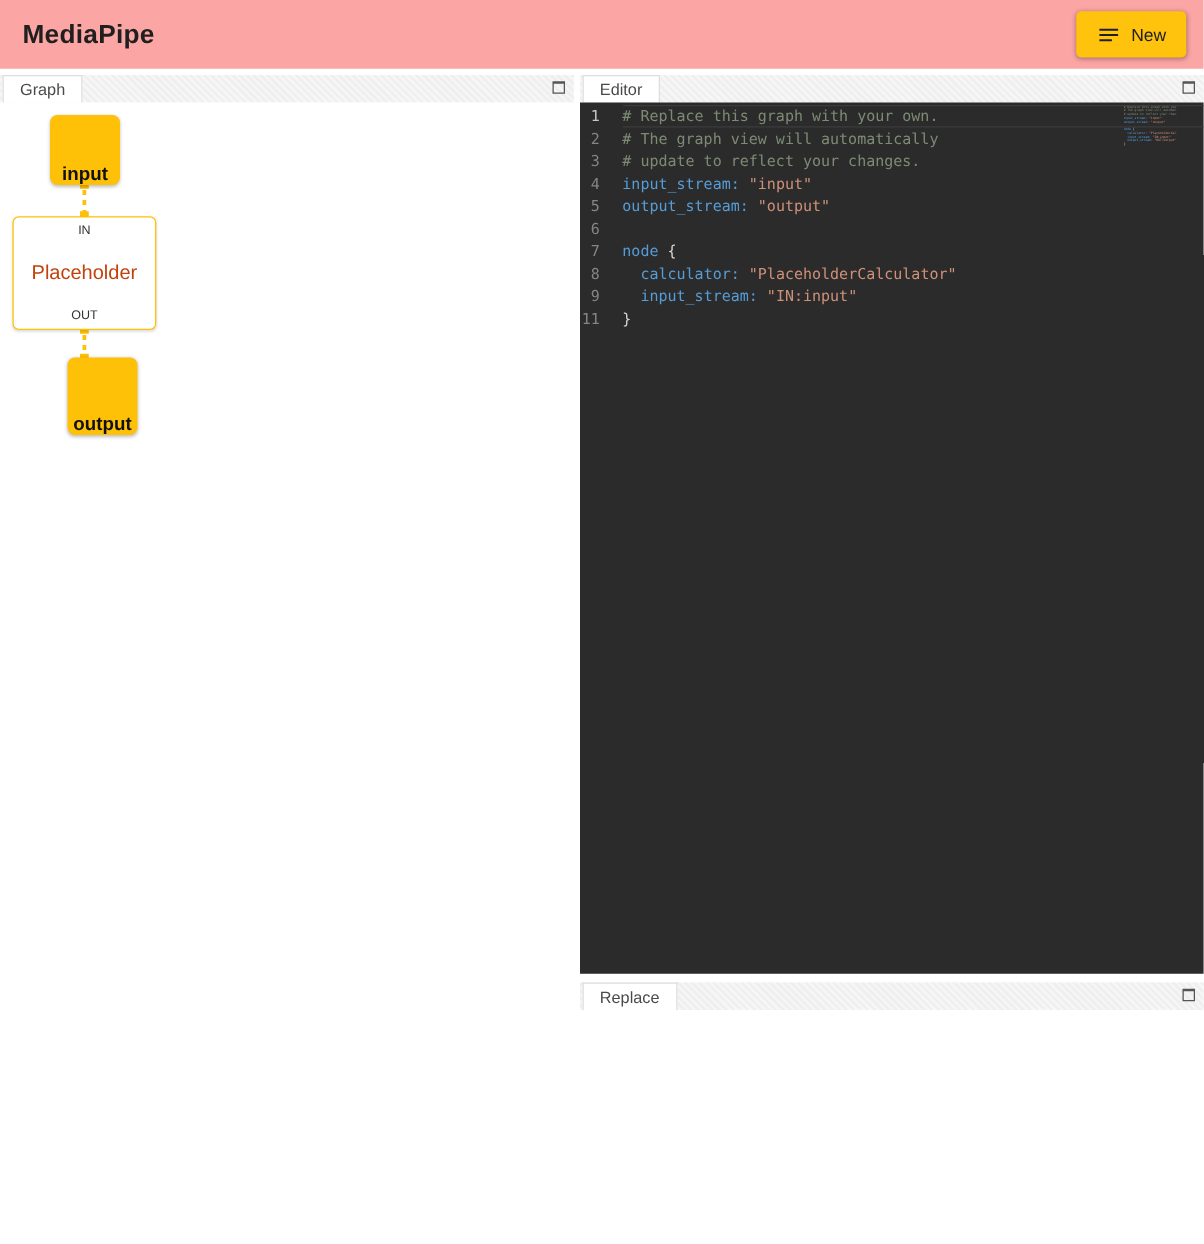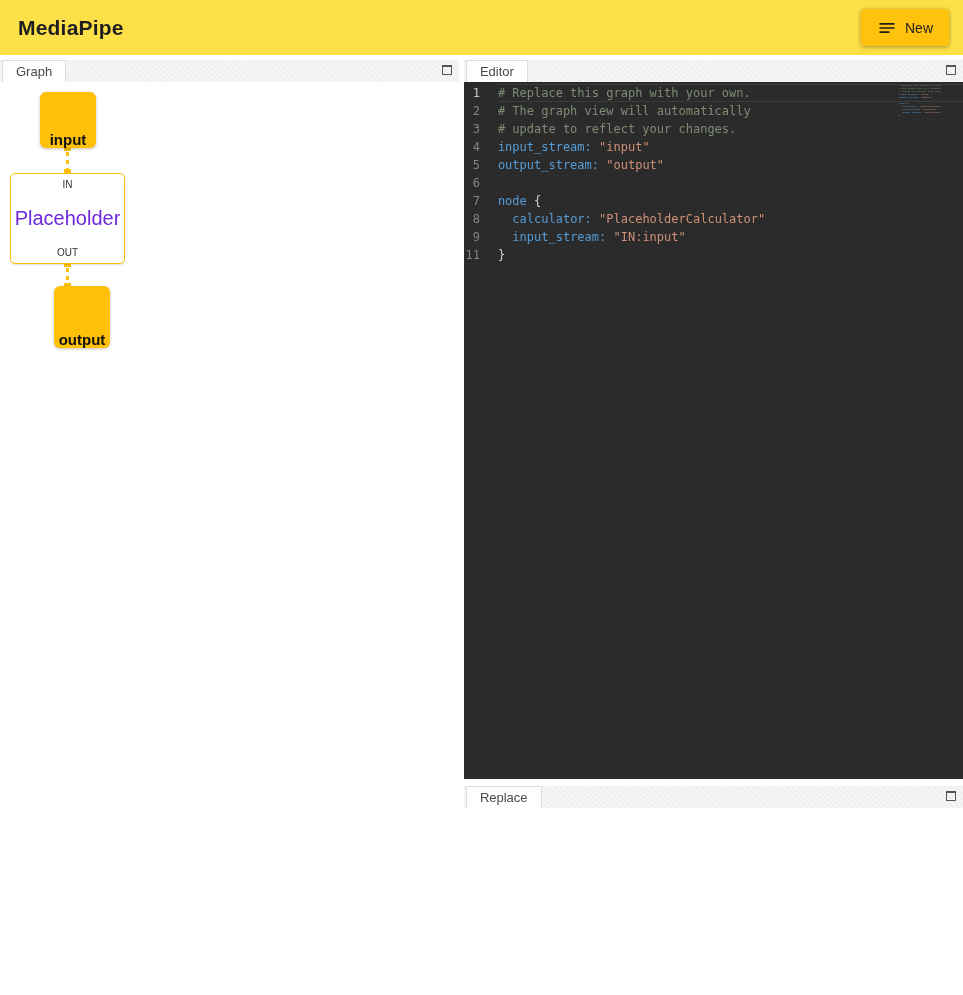--- a/index.html
+++ b/index.html
@@ -1,21 +1,21 @@
 <!DOCTYPE html>
 <html><head>
 <meta charset="utf-8">
 <style>
   * { box-sizing: border-box; margin: 0; padding: 0; }
   html,body { width:963px; height:995px; overflow:hidden; background:#fff;
     font-family:"Liberation Sans","DejaVu Sans",sans-serif; }
   .app { width:963px; height:995px; position:relative; background:#fff; }
 
   
-  .appbar { height:55px; background:#fde047; display:flex; align-items:center;
+  .appbar { height:55px; background:#fca5a5; display:flex; align-items:center;
     justify-content:space-between; padding:0 14px 0 18px; }
   .app-title { font-size:21px; font-weight:bold; color:#1f1f1f; letter-spacing:.2px; }
   .appbar-actions { display:flex; gap:3px;justify-content:center; }
   .bar-btn { display:flex; align-items:center; gap:8px; height:37px; padding:0 16px;
     background:#ffc30d; border:none; border-radius:4px; cursor:pointer;
     box-shadow:0 1px 4px rgba(0,0,0,.35); font-size:14px; font-weight:500; color:#1f1f1f;
     font-family:inherit; }
   .bar-btn svg { display:block; }
 
   
@@ -41,21 +41,21 @@
     display:flex; align-items:flex-end; justify-content:center;
     font-size:15px; font-weight:bold; color:#111;
     box-shadow:0 1px 3px rgba(0,0,0,.25); cursor:move; }
   .node-input  { left:40px; top:10px; width:56px; height:56px; }
   .node-output { left:34px; top:204px; width:56px; height:62px;margin-left:20px; }
   .calc-node { position:absolute; left:10px; top:91px; width:115px; height:91px;
     background:#fff; border:1.5px solid #FFC107; border-radius:5px;
     display:flex; flex-direction:column; justify-content:space-between; align-items:center;
     padding:5px 16px; cursor:move; box-shadow:0 1px 2px rgba(0,0,0,.12); }
   .calc-port { font-size:10px; color:#333; }
-  .calc-title { font-size:20px; color:#6d28d9; }
+  .calc-title { font-size:16px; color:#c2410c; }
   .edge { position:absolute; left:66px; width:3px;
     background:repeating-linear-gradient(180deg,#FFC107 0 4px,transparent 4px 8px); }
   .edge-1 { top:62px; height:32px; }
   .edge-2 { top:178px; height:30px; }
   .edge::before, .edge::after { content:""; position:absolute; left:-2px; width:7px; height:7px;
     background:#FFC107; }
   .edge::before { top:0; }
   .edge::after { bottom:0; }
 
   

